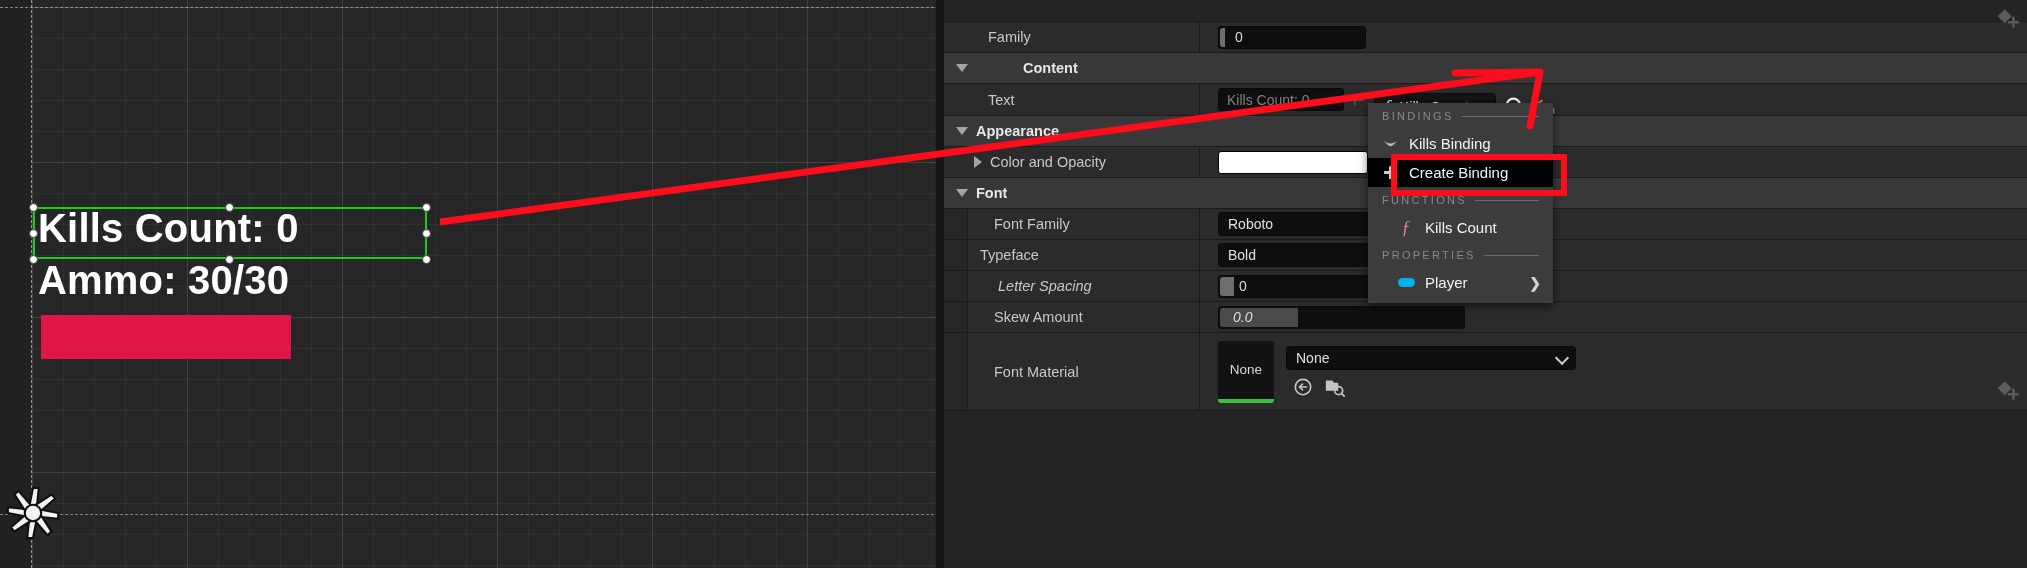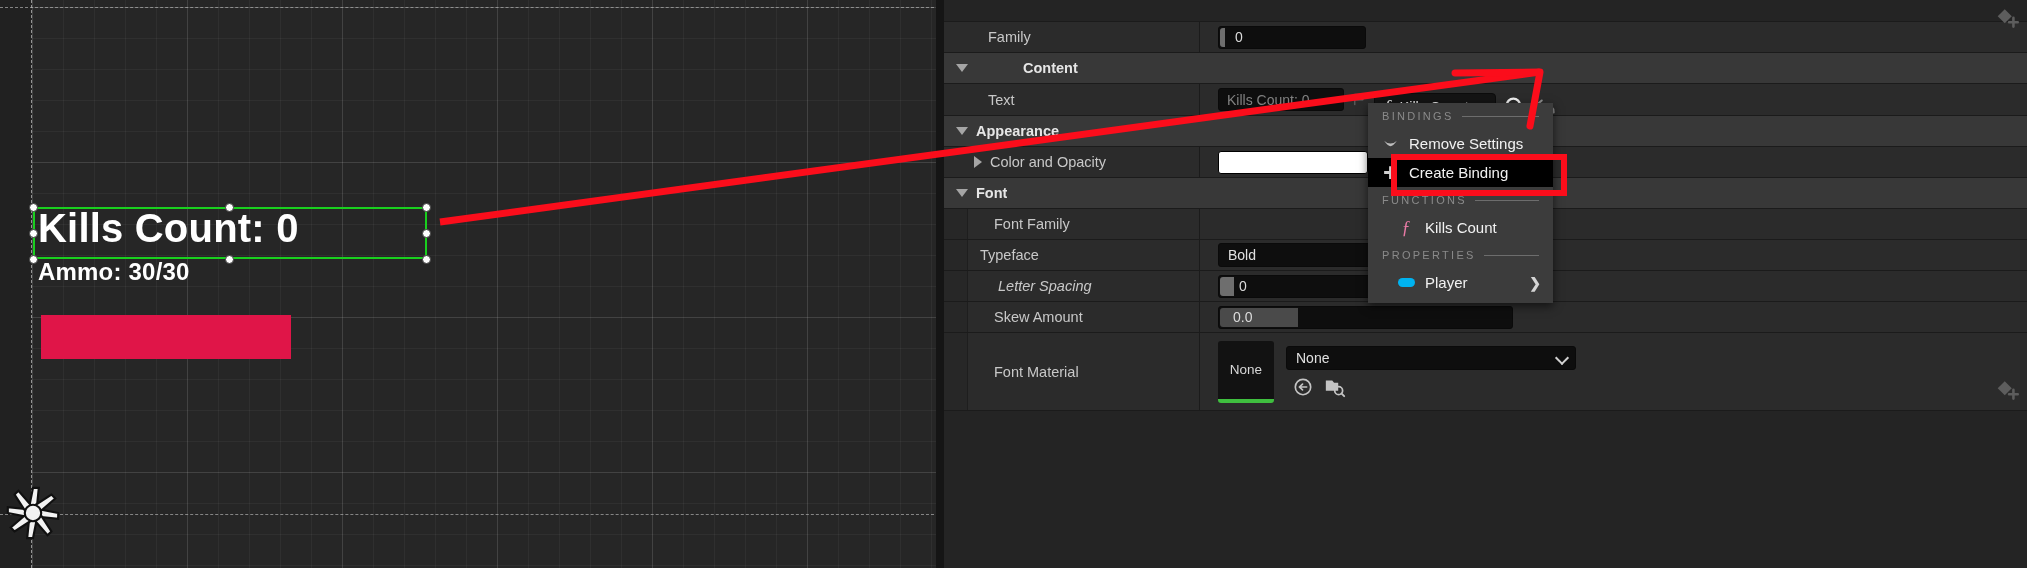--- a/index.html
+++ b/index.html
@@ -44,21 +44,21 @@
   
   .hud-text {
     position: absolute;
     color: #ffffff;
     font-weight: bold;
     letter-spacing: .2px;
     white-space: nowrap;
     font-family: "Liberation Sans", sans-serif;
   }
   #kills-text { left: 38px; top: 206px; font-size: 40px; }
-  #ammo-text  { left: 38px; top: 258px; font-size: 24px; }
+  #ammo-text  { left: 38px; top: 258px; font-size: 40px; }
 
   #selection-box {
     position: absolute; left: 33px; top: 207px; width: 394px; height: 52px;
     border: 2px solid #19cf1e;
     pointer-events: none;
   }
   .handle {
     position: absolute; width: 9px; height: 9px; border-radius: 50%;
     background: #ffffff; border: 1px solid #3c3c3c;
   }
@@ -367,20 +367,26 @@
         <span class="tri down"></span>
         <span class="row-label">Font</span>
       </div>
     </div>
 
     <div class="row">
       <div class="name-col">
         <span class="indent-bar"></span>
         <span class="row-label" style="margin-left:26px;">Font Family</span>
       </div>
+      <div class="val-col">
+        <div class="combo" style="width:290px;">
+          <span>Roboto</span>
+          <span class="chev"></span>
+        </div>
+      </div>
     </div>
 
     <div class="row">
       <div class="name-col">
         <span class="indent-bar"></span>
         <span class="row-label" style="margin-left:12px;">Typeface</span>
       </div>
       <div class="val-col">
         <div class="combo" style="width:275px;">
           <span>Bold</span>
@@ -402,21 +408,21 @@
         </div>
       </div>
     </div>
 
     <div class="row">
       <div class="name-col">
         <span class="indent-bar"></span>
         <span class="row-label" style="margin-left:26px;">Skew Amount</span>
       </div>
       <div class="val-col">
-        <div class="txtbox" style="width:295px;position:relative;">
+        <div class="txtbox" style="width:247px;position:relative;font-style:italic;">
           <div class="spin-fill"></div>
           <span style="position:relative;margin-left:6px;">0.0</span>
         </div>
       </div>
     </div>
 
     <div class="row" style="height:78px;align-items:stretch;">
       <div class="name-col" style="align-items:center;">
         <span class="indent-bar"></span>
         <span class="row-label" style="margin-left:26px;">Font Material</span>
@@ -462,21 +468,21 @@
       <span class="menu-section-label">BINDINGS</span>
       <span class="menu-rule"></span>
     </div>
 
     <div class="menu-item">
       <span class="menu-icon">
         <svg width="17" height="17" viewBox="0 0 24 24">
             <path d="M3 8 q5 7 9 8 q4 -1 9 -8 q-4 4 -9 4 q-5 0 -9 -4z" fill="#bdbdbd"></path>
           </svg>
       </span>
-      <span>Remove Settings</span>
+      <span>Kills Binding</span>
     </div>
 
     <div class="menu-item hl">
       <span class="menu-icon">
         <svg width="17" height="17" viewBox="0 0 24 24">
             <path d="M10 3 h4 v7 h7 v4 h-7 v7 h-4 v-7 H3 v-4 h7z" fill="#cfcfcf"></path>
           </svg>
       </span>
       <span>Create Binding</span>
     </div>

